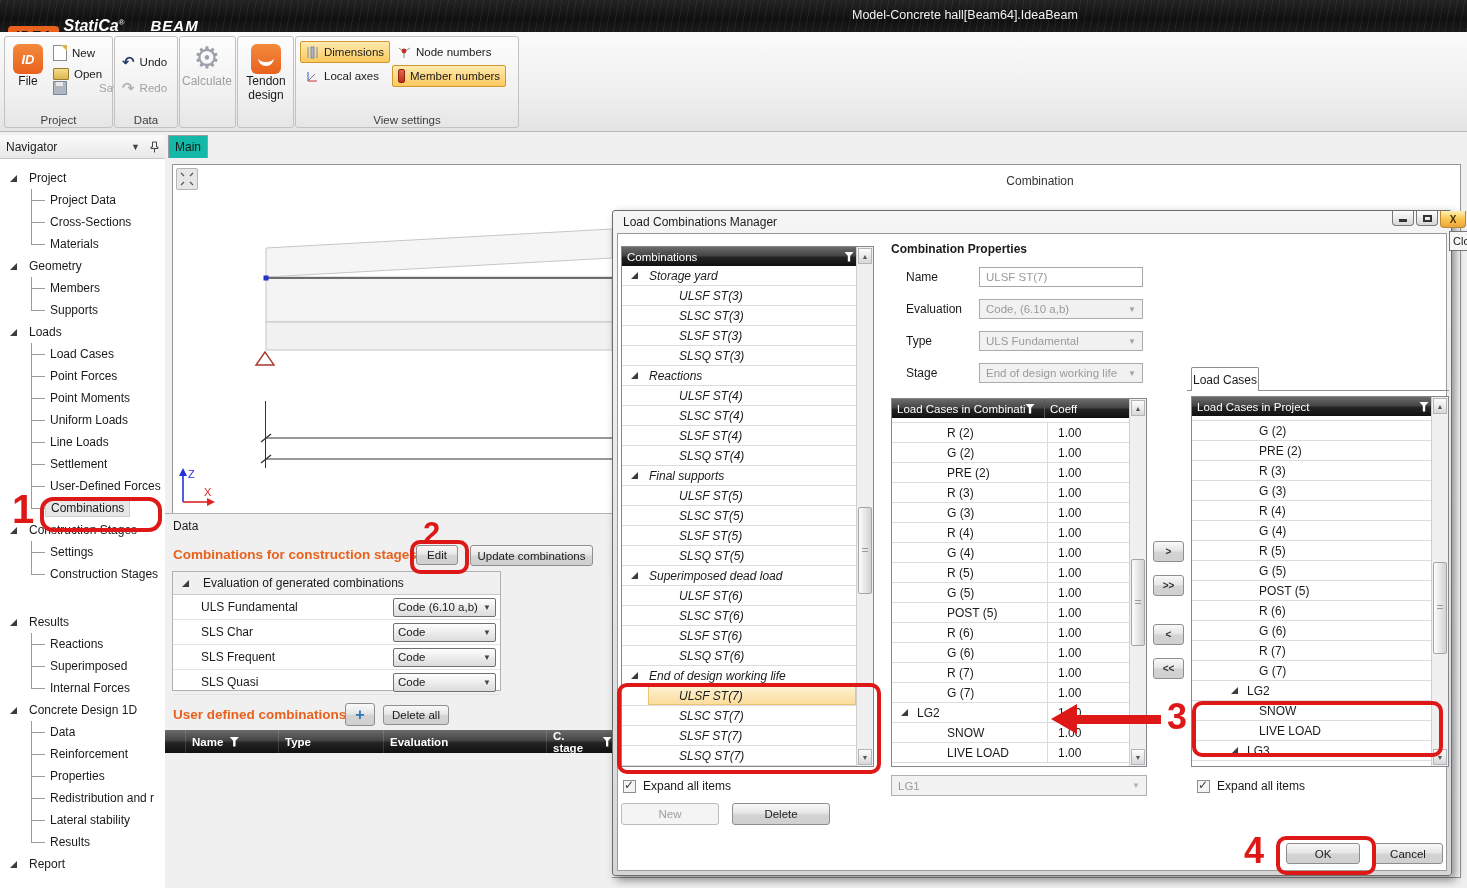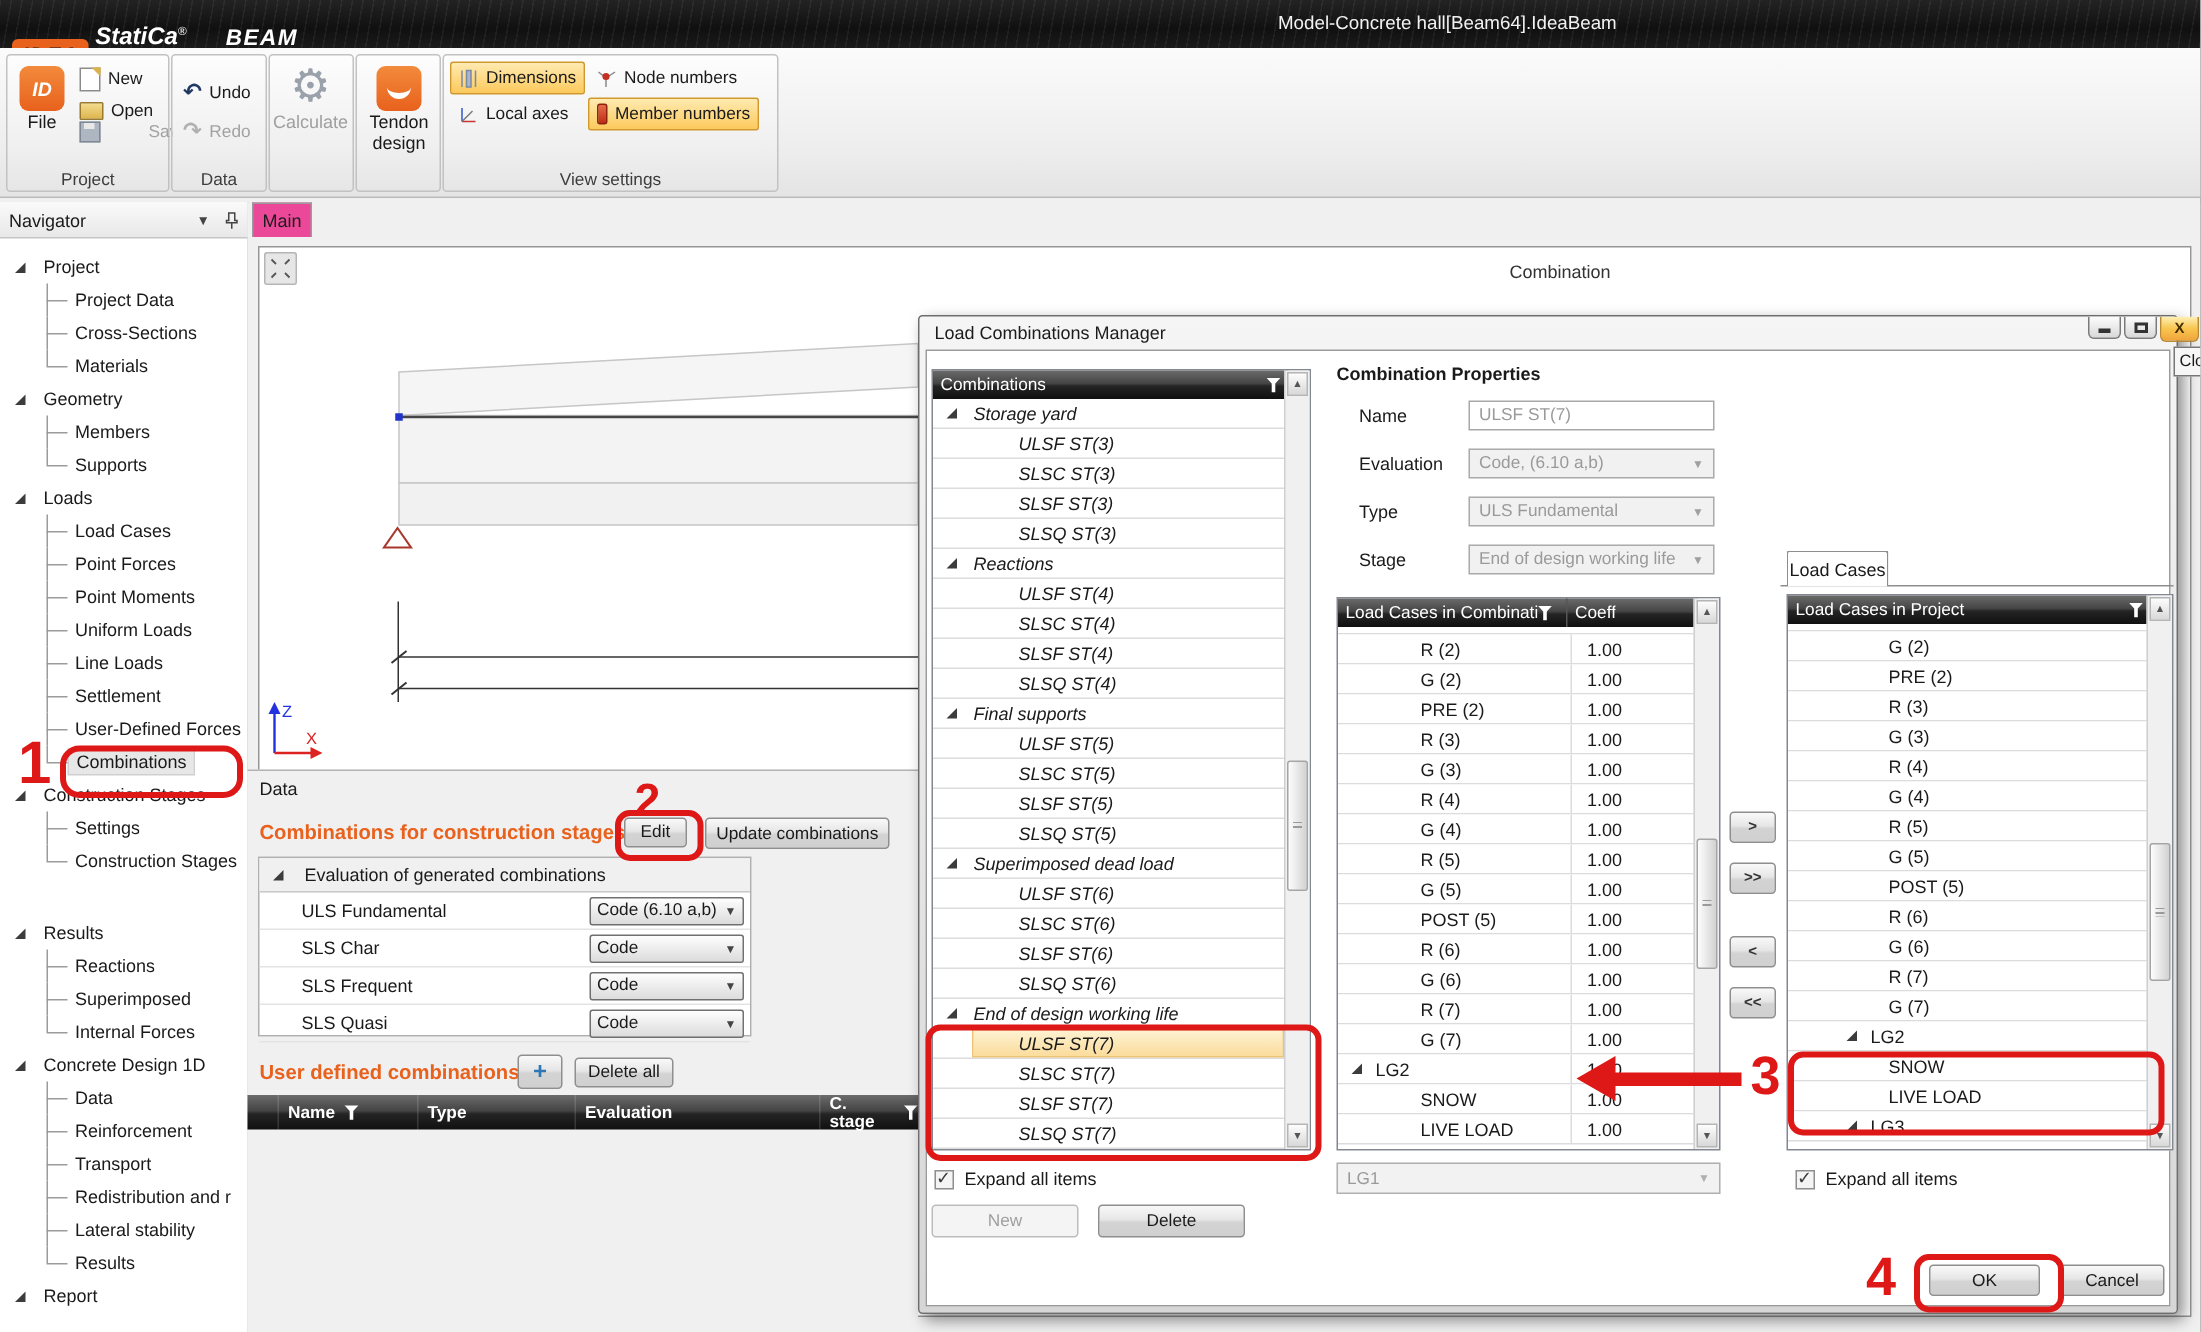--- a/index.html
+++ b/index.html
@@ -52,21 +52,21 @@
   .nav-row.lv-group .nav-exp{display:block;margin-left:10px;}
   .nav-row.lv-group .nav-lbl{margin-left:12px;}
   .nav-row.lv-child .nav-lbl{margin-left:50px;white-space:nowrap;overflow:hidden;}
   .nav-row.lv-child::before{content:"";position:absolute;left:31px;top:11px;width:14px;border-top:1px solid #9b9b9b;}
   .nav-row.lv-child::after{content:"";position:absolute;left:31px;top:0;height:22px;border-left:1px solid #9b9b9b;}
   .nav-row.last-true::after{height:11px;}
   .nav-row.gap-after{margin-bottom:26px;}
   .nav-row.st-selected .nav-lbl{background:#e7e7e7;outline:1px solid #cfcfcf;padding:1px 5px;margin-left:46px;}
   
   #maintabs{position:absolute;left:165px;top:135px;right:0;height:23px;background:#f0f0f0;border-bottom:1px solid #9b9b9b;}
-  #tab-main{position:absolute;left:3px;top:0;width:40px;height:23px;background:#ec4899;border:1px solid #9b9b9b;
+  #tab-main{position:absolute;left:3px;top:0;width:40px;height:23px;background:#14b8a6;border:1px solid #9b9b9b;
     border-bottom:none;box-sizing:border-box;display:flex;align-items:center;justify-content:center;}
   #canvas{position:absolute;left:165px;top:158px;right:0;bottom:0;background:#f0f0f0;}
   #canvas-frame{position:absolute;left:7px;top:6px;right:6px;bottom:10px;background:#fff;border:1px solid #969696;}
   #beam-svg{position:absolute;left:0;top:0;pointer-events:none;}
   #nav-widget{position:absolute;left:11px;top:10px;width:20px;height:20px;background:#e6e6e6;
     border:1px solid #b5b5b5;border-radius:2px;display:flex;align-items:center;justify-content:center;}
   #combo-label{position:absolute;left:800px;top:16px;width:150px;text-align:center;color:#333;}
   
   #datapanel{position:absolute;left:165px;top:513px;width:447px;bottom:0;background:#f0f0f0;border-top:1px solid #b3b3b3;}
   .sec-title{position:absolute;color:#e8611d;font-weight:bold;font-size:13.5px;}
@@ -391,21 +391,21 @@
           <span class="nav-lbl">Data</span>
         </div>
 
         <div class="nav-row lv-child">
 
           <span class="nav-lbl">Reinforcement</span>
         </div>
 
         <div class="nav-row lv-child">
 
-          <span class="nav-lbl">Transport</span>
+          <span class="nav-lbl">Properties</span>
         </div>
 
         <div class="nav-row lv-child">
 
           <span class="nav-lbl">Redistribution and r</span>
         </div>
 
         <div class="nav-row lv-child">
 
           <span class="nav-lbl">Lateral stability</span>

